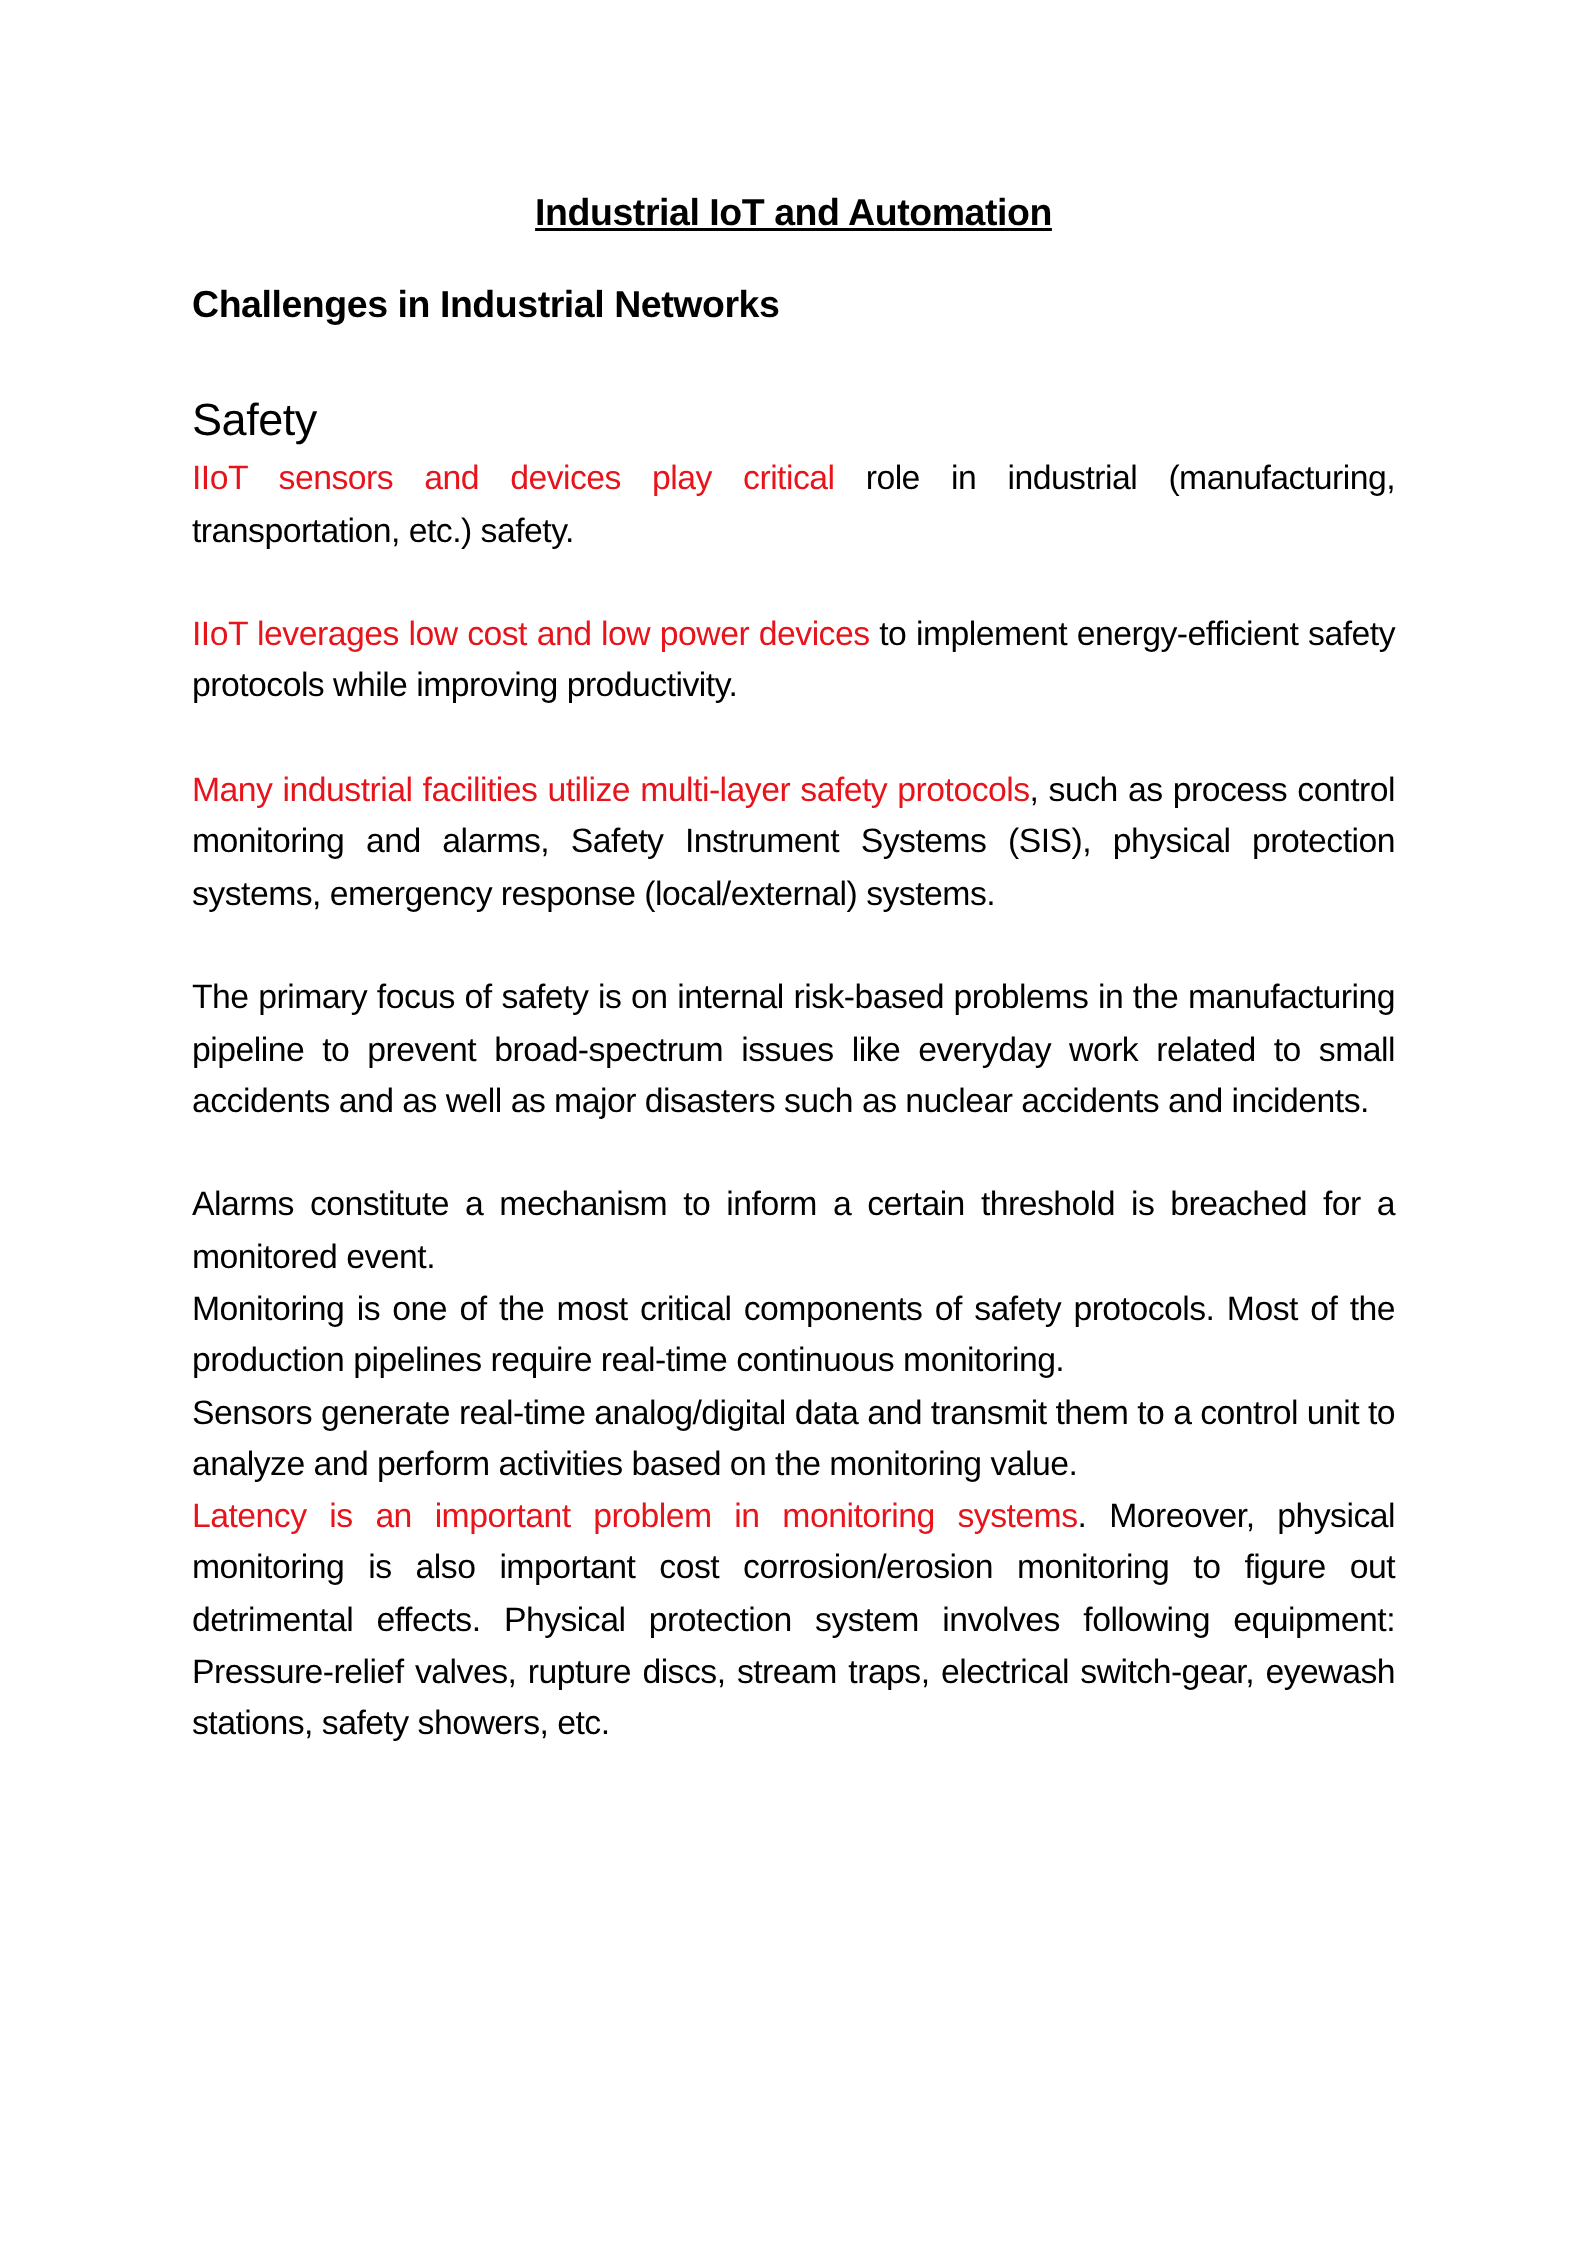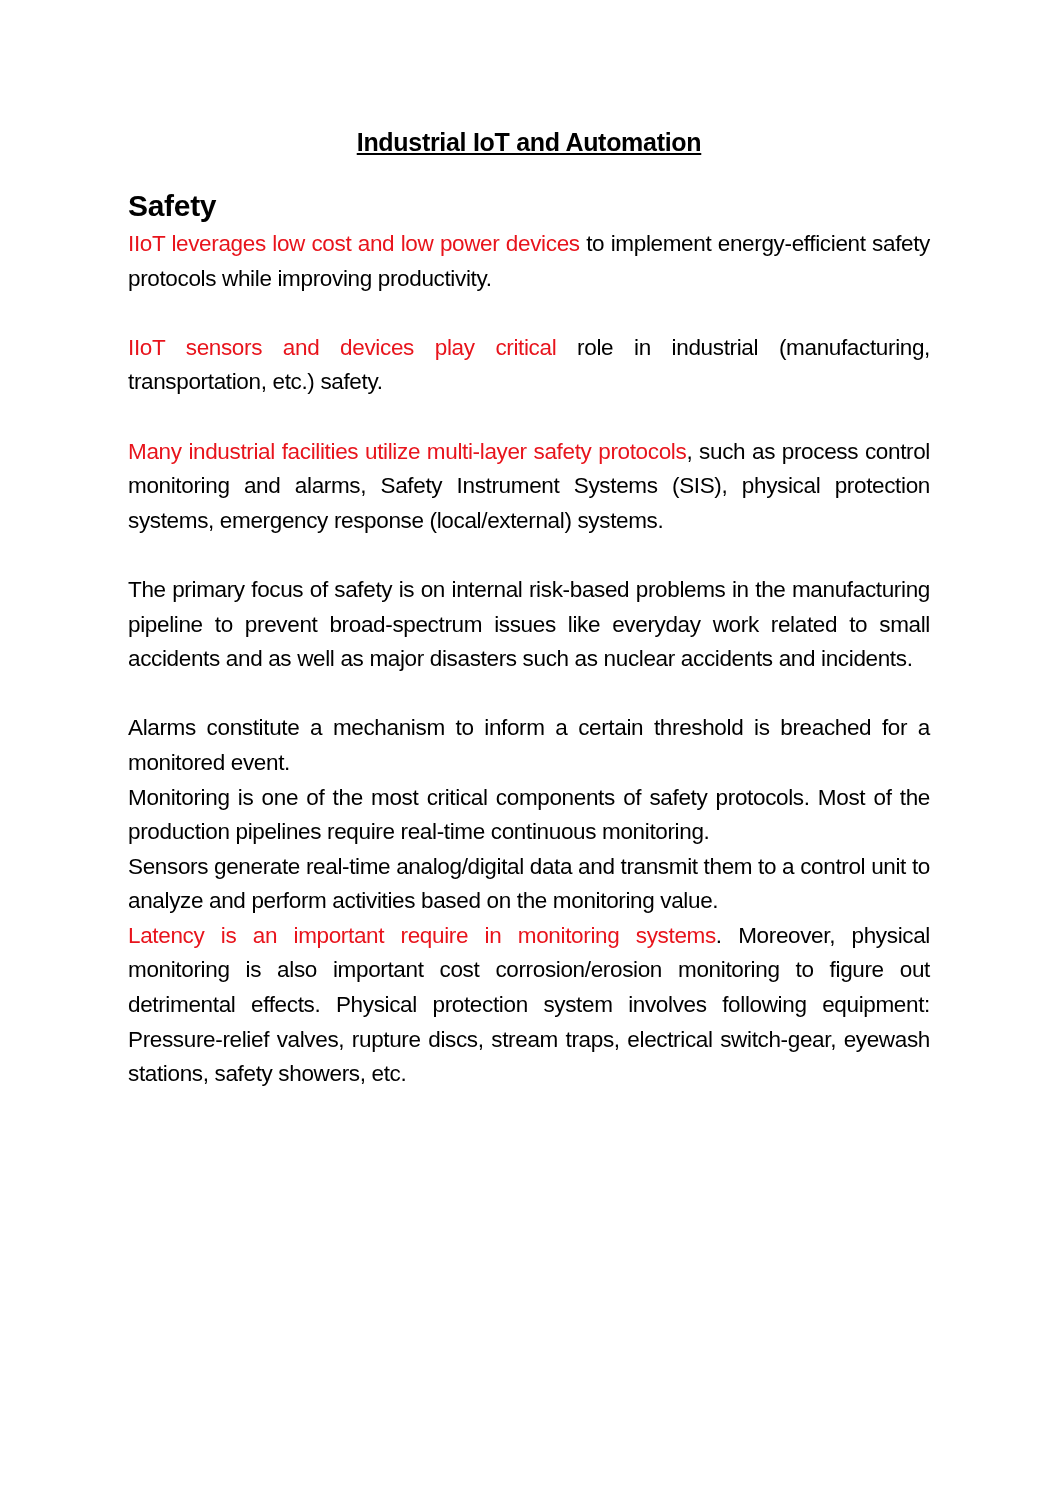--- a/index.html
+++ b/index.html
@@ -2,33 +2,34 @@
 <html><head>
 <meta charset="utf-8">
 <style>
   html, body { margin: 0; padding: 0; background: #ffffff; }
   body { width: 1058px; height: 1497px; position: relative; overflow: hidden;
          font-family: "Liberation Sans", "DejaVu Sans", sans-serif; color: #000; }
   .page { position: absolute; left: 128px; top: 128px; width: 802px; }
   .title { text-align: center; font-weight: bold; font-size: 25px; text-decoration: underline;
            margin: 0 0 32px 0; letter-spacing: -0.3px; }
   .subtitle { font-weight: bold; font-size: 25px; margin: 0 0 46px 0; letter-spacing: -0.3px; }
-  .section { font-weight: bold; font-size: 30px; margin: 0 0 4px 0; letter-spacing: -0.3px; }
+  .section { font-weight: normal; font-size: 30px; margin: 0 0 4px 0; letter-spacing: -0.3px; }
   p { font-size: 22.5px; line-height: 34.6px; margin: 0; text-align: justify; letter-spacing: -0.35px; }
   p.gap { margin-bottom: 34.6px; }
   .red { color: #e8141c; }
 </style>
 </head>
 <body>
 
 <div class="page">
   <h1 class="title">Industrial IoT and Automation</h1>
+  <h2 class="subtitle">Challenges in Industrial Networks</h2>
   <h3 class="section">Safety</h3>
 
+  <p class="gap"><span class="red">IIoT sensors and devices play critical</span><span> role in industrial (manufacturing, transportation, etc.) safety.</span></p>
   <p class="gap"><span class="red">IIoT leverages low cost and low power devices</span><span> to implement energy-efficient safety protocols while improving productivity.</span></p>
-  <p class="gap"><span class="red">IIoT sensors and devices play critical</span><span> role in industrial (manufacturing, transportation, etc.) safety.</span></p>
   <p class="gap"><span class="red">Many industrial facilities utilize multi-layer safety protocols</span><span>, such as process control monitoring and alarms, Safety Instrument Systems (SIS), physical protection systems, emergency response (local/external) systems.</span></p>
   <p class="gap"><span>The primary focus of safety is on internal risk-based problems in the manufacturing pipeline to prevent broad-spectrum issues like everyday work related to small accidents and as well as major disasters such as nuclear accidents and incidents.</span></p>
   <p><span>Alarms constitute a mechanism to inform a certain threshold is breached for a monitored event.</span></p>
   <p><span>Monitoring  is one of the most critical components of safety protocols. Most of the production pipelines require real-time continuous monitoring.</span></p>
   <p><span>Sensors generate real-time analog/digital data and transmit them to a control unit to analyze and perform activities based on the monitoring value.</span></p>
-  <p><span class="red">Latency is an important require in monitoring systems</span><span>. Moreover, physical monitoring is also important cost corrosion/erosion monitoring to figure out detrimental effects. Physical protection system involves following equipment: Pressure-relief valves, rupture discs, stream traps, electrical switch-gear, eyewash stations, safety showers, etc.</span></p>
+  <p><span class="red">Latency is an important problem in monitoring systems</span><span>. Moreover, physical monitoring is also important cost corrosion/erosion monitoring to figure out detrimental effects. Physical protection system involves following equipment: Pressure-relief valves, rupture discs, stream traps, electrical switch-gear, eyewash stations, safety showers, etc.</span></p>
 </div>
 
 </body></html>

